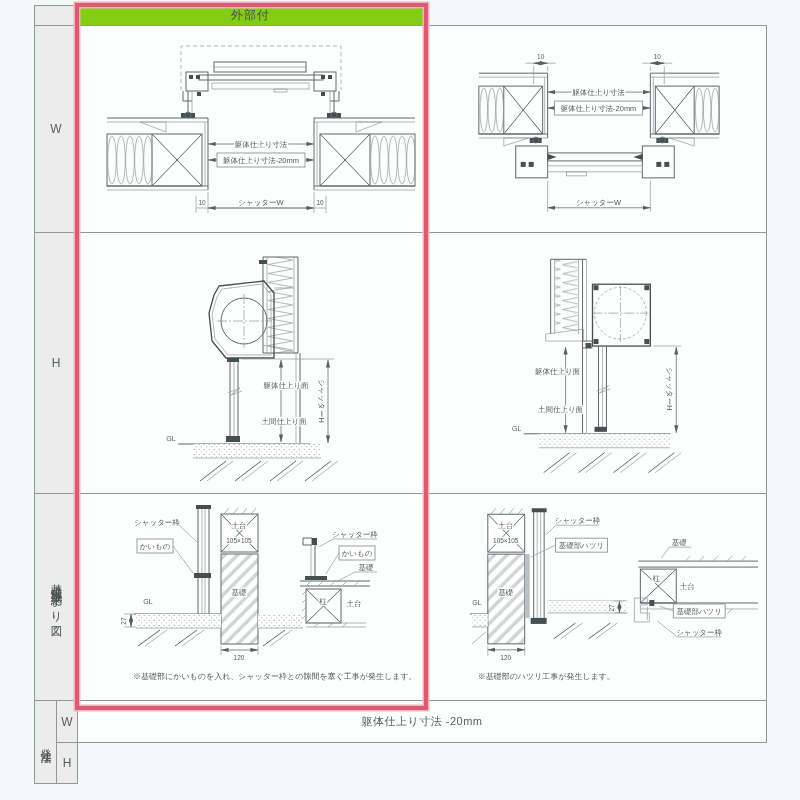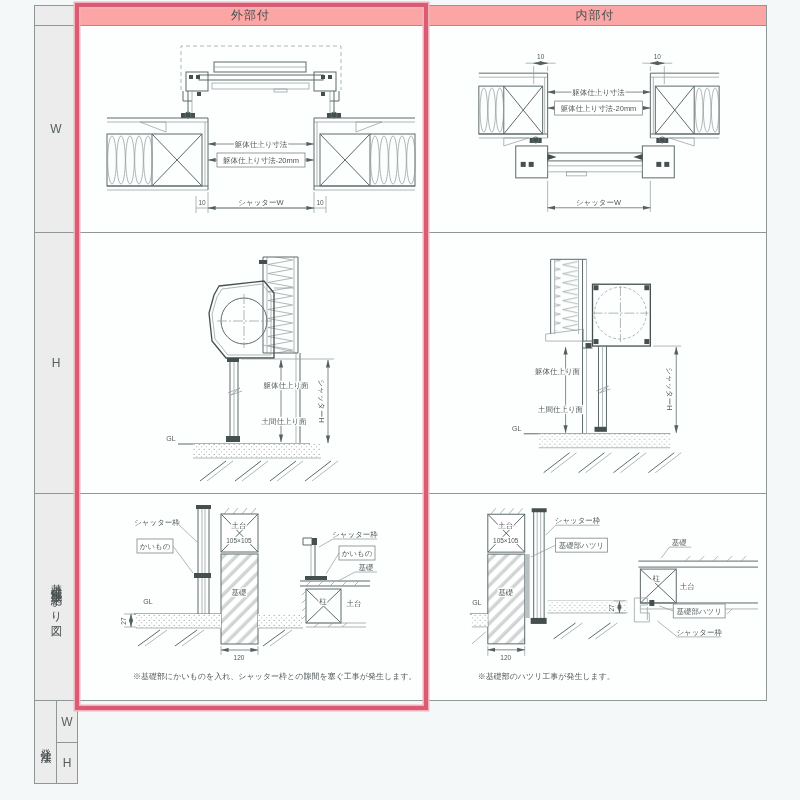--- a/index.html
+++ b/index.html
@@ -1,19 +1,19 @@
 <!DOCTYPE html>
 <html><head>
 <meta charset="utf-8">
 <style>
   html,body{margin:0;padding:0;background:#eef3f3;}
   #app{position:relative;width:800px;height:800px;background:#f4f8f8;font-family:"Liberation Sans",sans-serif;overflow:hidden;}
   .cell{position:absolute;border:1px solid #8f9897;box-sizing:border-box;background:#fdfefe;}
   .gray{background:#ececec;}
-  .hdr{background:#fca5a5;}
+  .hdr{background:#84cc16;}
   .cc{display:flex;align-items:center;justify-content:center;width:100%;height:100%;color:#474f4f;}
   .hdr .cc{font-size:12px;letter-spacing:1px;}
   .rowlab{font-size:12px;color:#555e5e;}
   .vert{writing-mode:vertical-rl;letter-spacing:2px;font-size:11.5px;color:#474f4f;}
   .vert2{writing-mode:vertical-rl;letter-spacing:1px;font-size:11px;color:#474f4f;}
   .val{font-size:11px;color:#555e5e;letter-spacing:0.5px;}
   .hl{position:absolute;border:4px solid #db5b72;box-shadow:0 0 0 1.5px #f0b3bd, inset 0 0 0 1.5px #f0b3bd;z-index:6;pointer-events:none;}
   svg.dwg{position:absolute;left:0;top:0;}
   svg text{font-family:"Liberation Sans",sans-serif;font-size:7.5px;fill:#4e5858;text-anchor:middle;
            paint-order:stroke;stroke:#fff;stroke-width:2.6px;stroke-linejoin:round;}
@@ -53,23 +53,20 @@
       </pattern>
       <pattern id="zig23" width="23" height="9" patternUnits="userSpaceOnUse">
         <path d="M22,0 L1,4.5 L22,9" stroke="#90999a" stroke-width="0.7" fill="none"></path>
       </pattern>
     </defs>
   </svg>
 
   <div class="cell gray" style="left:34px;top:5px;width:44px;height:21px"></div>
   <div class="cell hdr" style="left:77px;top:5px;width:347px;height:21px">
     <div class="cc">外部付</div>
-  </div>
-  <div class="cell hdr" style="left:423px;top:5px;width:344px;height:21px">
-    <div class="cc">内部付</div>
   </div>
 
   <div class="cell gray" style="left:34px;top:25px;width:44px;height:208px">
     <div class="cc rowlab">W</div>
   </div>
   <div class="cell gray" style="left:34px;top:232px;width:44px;height:262px">
     <div class="cc rowlab">H</div>
   </div>
   <div class="cell gray" style="left:34px;top:493px;width:44px;height:208px">
     <div class="cc">
@@ -481,16 +478,19 @@
     <div class="cc">
         <span class="vert2">発注寸法</span>
       </div>
   </div>
   <div class="cell gray" style="left:56px;top:700px;width:22px;height:43px">
     <div class="cc rowlab">W</div>
   </div>
   <div class="cell gray" style="left:56px;top:742px;width:22px;height:42px">
     <div class="cc rowlab">H</div>
   </div>
+  <div class="cell" style="left:77px;top:700px;width:690px;height:43px">
+    <div class="cc val">躯体仕上り寸法 -20mm</div>
+  </div>
 
   <div class="hl" style="left:75px;top:3px;width:345px;height:699px"></div>
 
 </div>
 
 </body></html>

